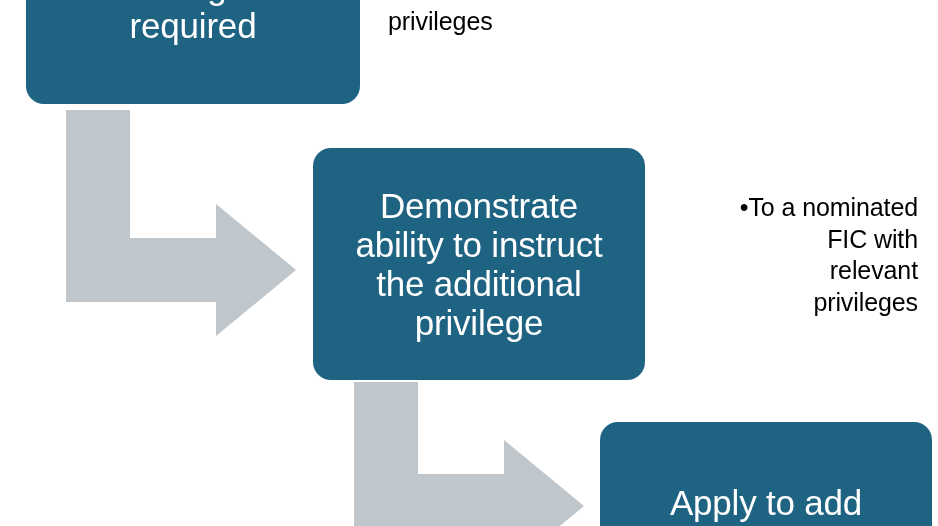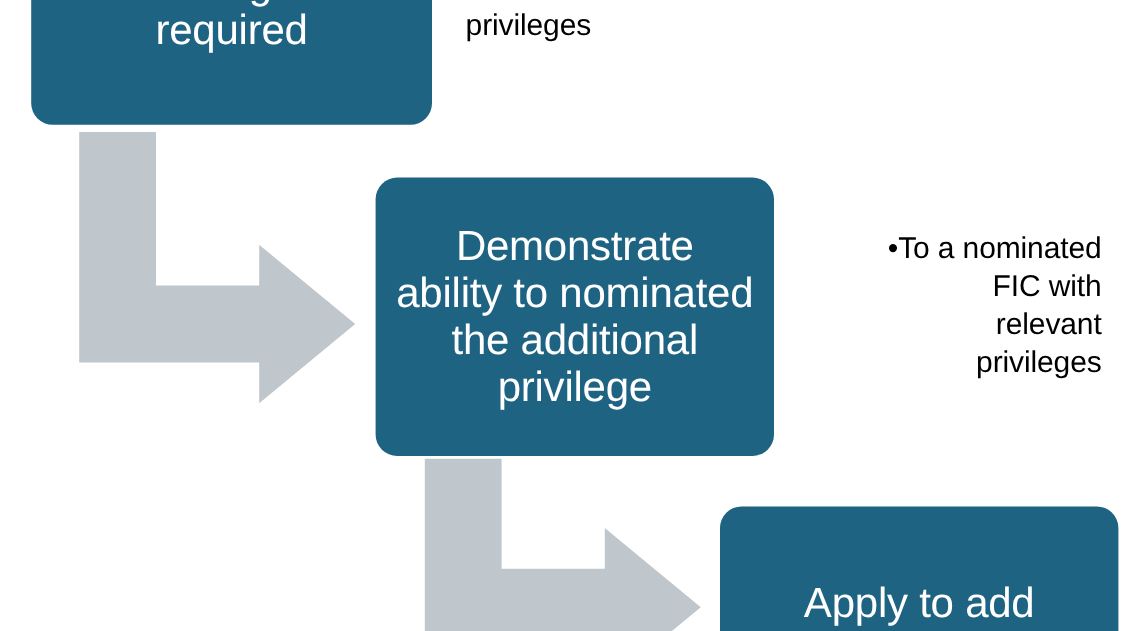--- a/index.html
+++ b/index.html
@@ -114,21 +114,21 @@
 required</span>
   </div>
 
   <div class="bullet-block" id="bullets-top">
     <span class="bullet-line">with relevant
 privileges</span>
   </div>
 
   <div class="node" id="node-demonstrate">
     <span class="node-text">Demonstrate
-ability to nominated
+ability to instruct
 the additional
 privilege</span>
   </div>
 
   <div class="bullet-block" id="bullets-mid">
     <span class="bullet-line">•To a nominated
  FIC with
  relevant
  privileges</span>
   </div>

